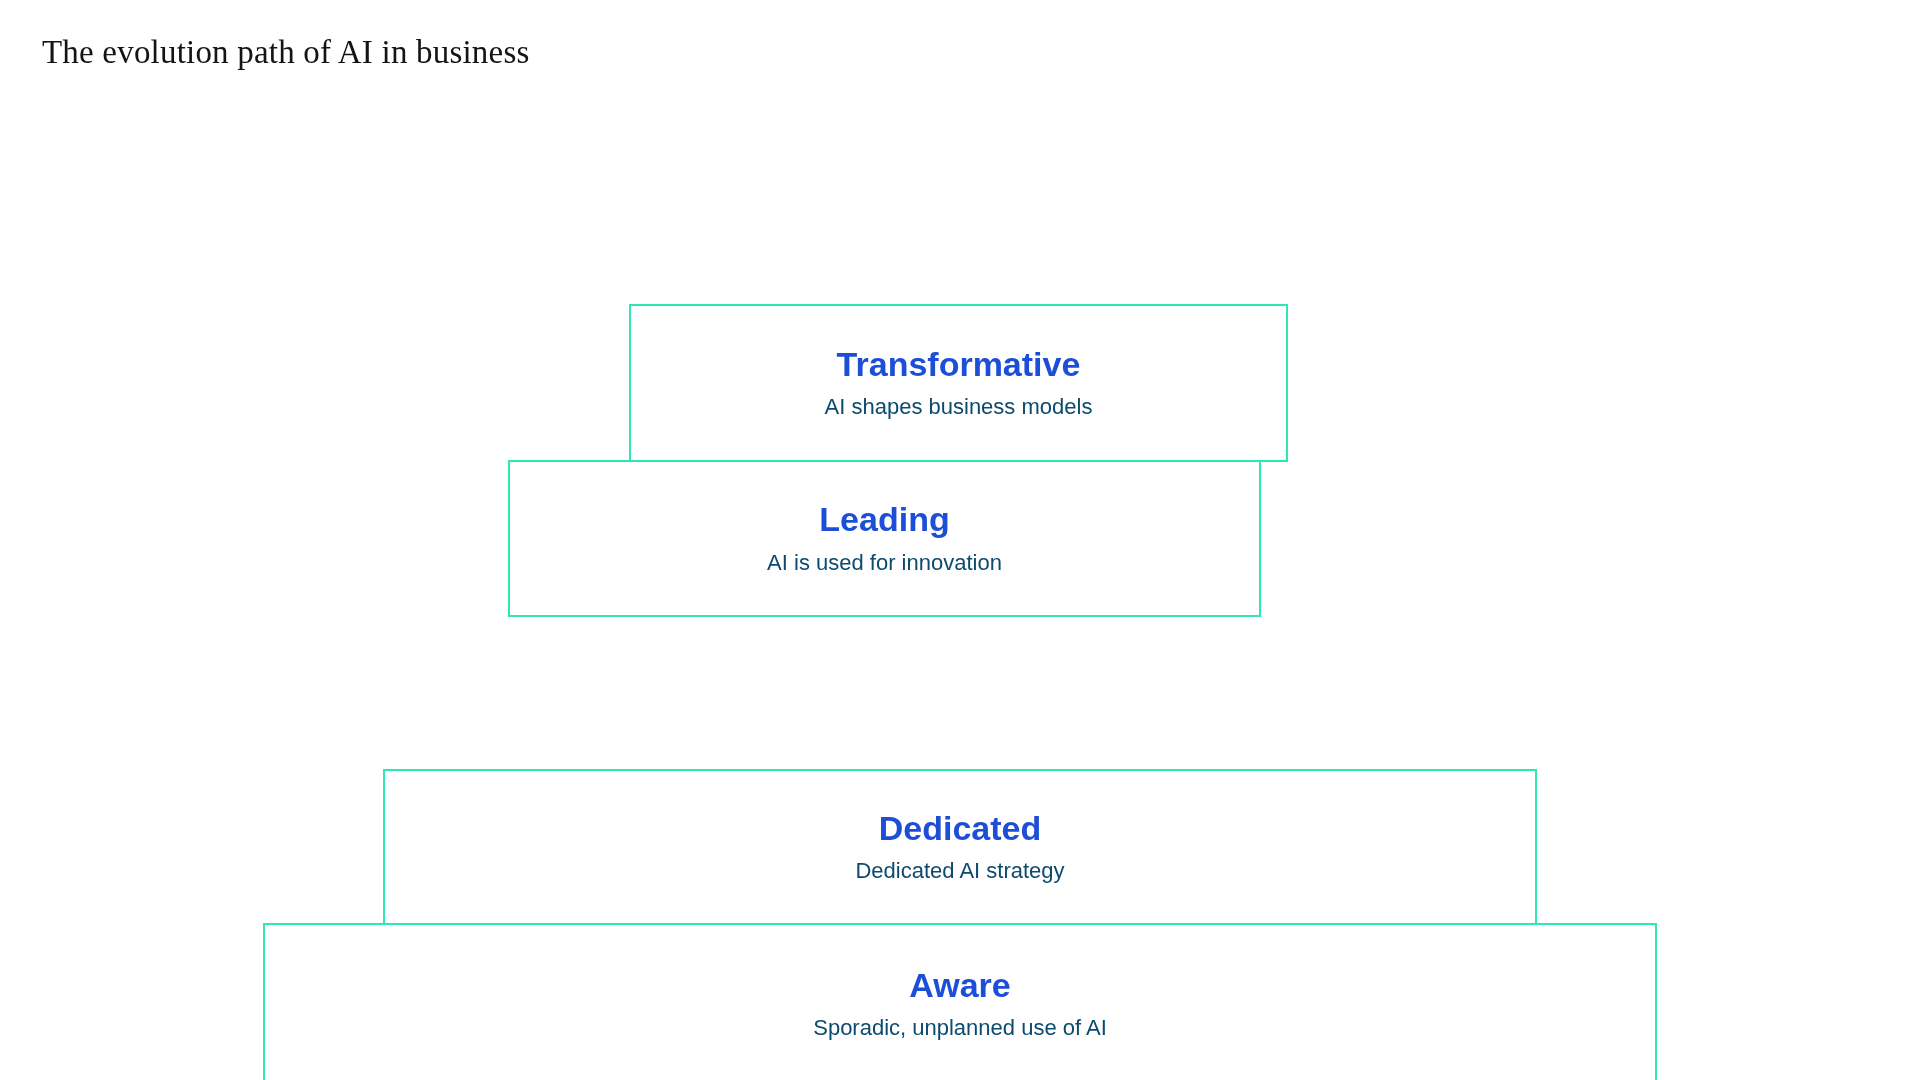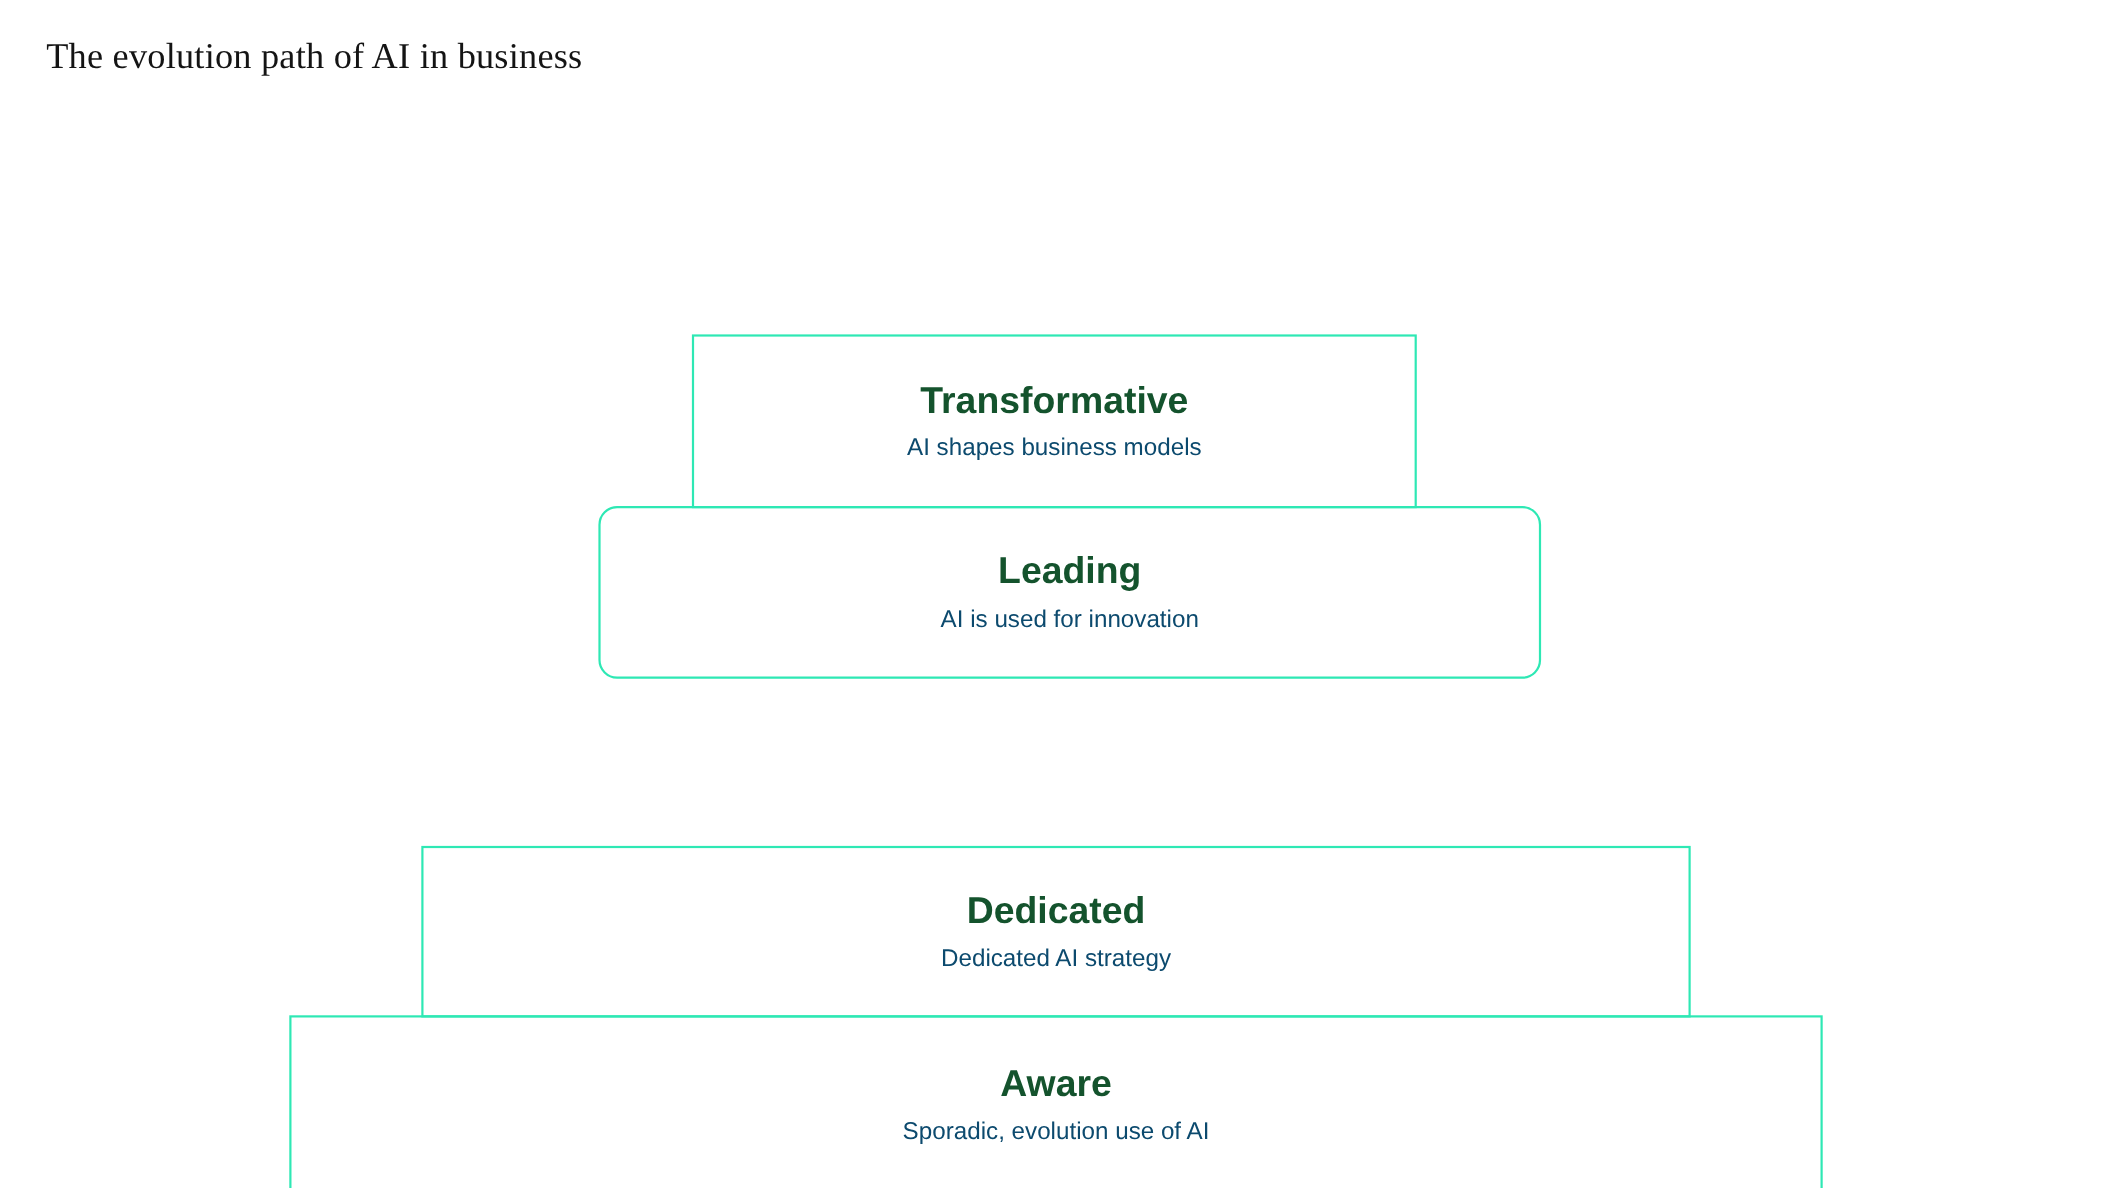--- a/index.html
+++ b/index.html
@@ -40,39 +40,39 @@
     background:transparent;
     display:flex;
     flex-direction:column;
     align-items:center;
     justify-content:center;
   }
   .tier-label {
     font-family:"Liberation Sans", sans-serif;
     font-weight:bold;
     font-size:34px;
-    color:#14532d;
+    color:#1d4ed8;
     line-height:1.1;
     text-align:center;
     white-space:nowrap;
   }
   .tier-desc {
     font-family:"Liberation Sans", sans-serif;
     font-weight:400;
     font-size:22px;
     color:#0c4a6e;
     line-height:1.2;
     text-align:center;
     margin-top:11px;
     white-space:nowrap;
   }
 
   
   .tier-0 { left:629px;  top:304px; width:659px;  height:158px; }
-  .tier-1 { left:544px;  top:460px; width:857px;  height:157px;border-radius:17px; }
+  .tier-1 { left:508px;  top:460px; width:753px;  height:157px; }
   .tier-2 { left:446px;  top:615px; width:1026px; height:156px; }
   .tier-3 { left:383px;  top:769px; width:1154px; height:156px; }
   .tier-4 { left:263px;  top:923px; width:1394px; height:220px; }
 
   
   .tier-4 { justify-content:flex-start; padding-top:42px; }
 </style>
 </head>
 <body>
 
@@ -93,17 +93,17 @@
     </div>
 
 
     <div class="tier tier-3">
       <div class="tier-label">Dedicated</div>
       <div class="tier-desc">Dedicated AI strategy</div>
     </div>
 
     <div class="tier tier-4">
       <div class="tier-label">Aware</div>
-      <div class="tier-desc">Sporadic, evolution use of AI</div>
+      <div class="tier-desc">Sporadic, unplanned use of AI</div>
     </div>
 
   </div>
 </div>
 
 </body></html>

